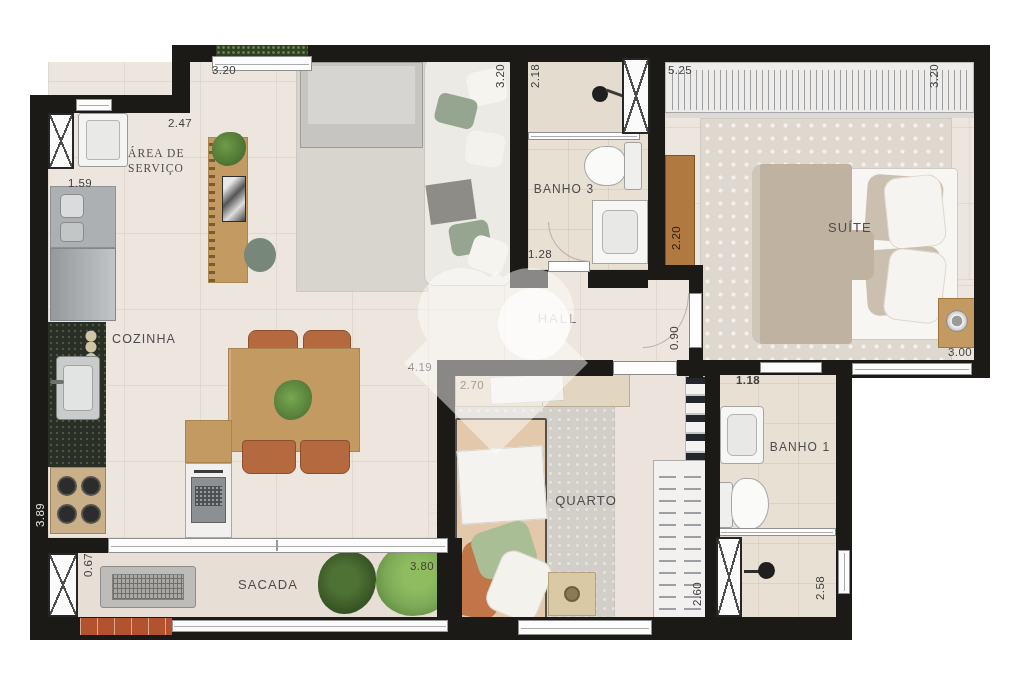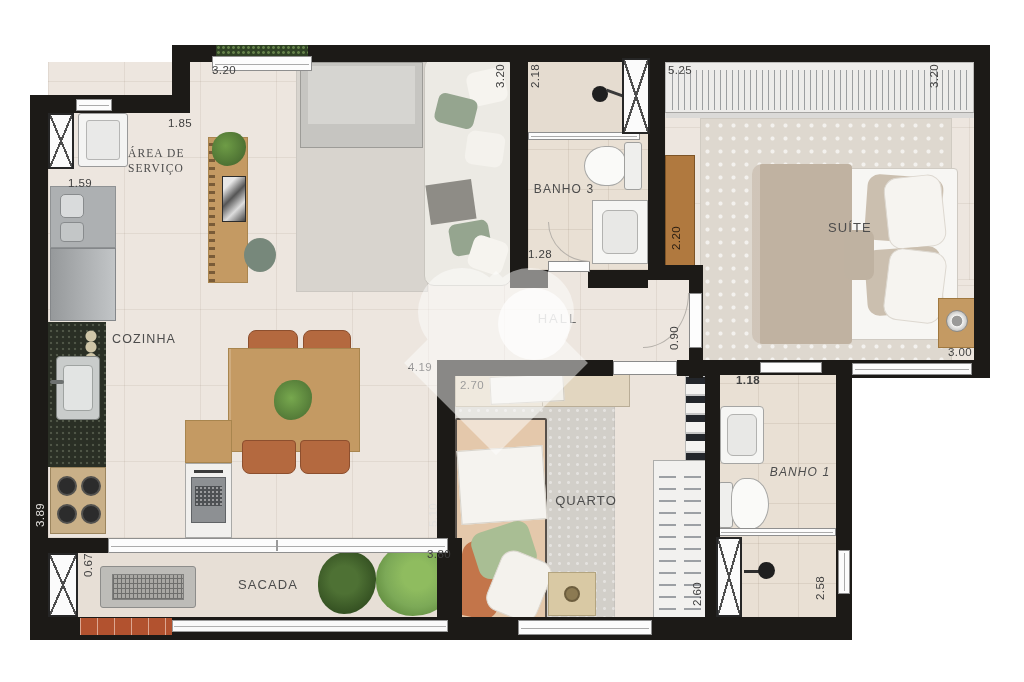--- a/index.html
+++ b/index.html
@@ -196,40 +196,40 @@
   <div class="a leaf" style="left:613px;top:361px;width:64px;height:14px;"></div>
   <div class="a leaf" style="left:760px;top:362px;width:62px;height:11px;"></div>
 
   <div class="a rm" style="left:128px;top:146px;width:70px;font-size:11.5px;text-align:left;font-family:Liberation Serif, serif;">ÁREA DE
 SERVIÇO</div>
   <div class="a rm" style="left:104px;top:331px;width:80px;">COZINHA</div>
   <div class="a rm" style="left:528px;top:311px;width:60px;font-size:13px;letter-spacing:2px;color:#6b6b6b;">HALL</div>
   <div class="a rm" style="left:524px;top:182px;width:80px;font-size:12px;">BANHO 3</div>
   <div class="a rm" style="left:818px;top:220px;width:64px;font-size:13px;">SUÍTE</div>
   <div class="a rm" style="left:548px;top:493px;width:76px;font-size:13px;">QUARTO</div>
-  <div class="a rm" style="left:760px;top:465px;width:80px;font-size:12px;font-style:italic;">BANHO 1</div>
+  <div class="a rm" style="left:760px;top:440px;width:80px;font-size:12px;">BANHO 1</div>
   <div class="a rm" style="left:228px;top:577px;width:80px;font-size:13px;">SACADA</div>
 
   <div class="a dm" style="left:212px;top:64px;">3.20</div>
-  <div class="a dm" style="left:168px;top:117px;">1.85</div>
+  <div class="a dm" style="left:168px;top:117px;">2.47</div>
   <div class="a dm" style="left:68px;top:177px;">1.59</div>
   <div class="a dm v" style="left:494px;top:64px;">3.20</div>
   <div class="a dm v" style="left:529px;top:64px;">2.18</div>
   <div class="a dm" style="left:668px;top:64px;">5.25</div>
   <div class="a dm v" style="left:928px;top:64px;">3.20</div>
   <div class="a dm" style="left:528px;top:248px;">1.28</div>
   <div class="a dm v" style="left:670px;top:226px;color:#2e2013;">2.20</div>
   <div class="a dm v" style="left:668px;top:326px;">0.90</div>
   <div class="a dm" style="left:408px;top:361px;">4.19</div>
   <div class="a dm" style="left:460px;top:379px;">2.70</div>
   <div class="a dm" style="left:736px;top:374px;font-weight:bold;">1.18</div>
   <div class="a dm" style="left:948px;top:346px;">3.00</div>
   <div class="a dm v w" style="left:427px;top:503px;">5.10</div>
   <div class="a dm v w" style="left:34px;top:503px;">3.89</div>
-  <div class="a dm" style="left:410px;top:548px;margin-left:17px;">3.80</div>
+  <div class="a dm" style="left:410px;top:560px;">3.80</div>
   <div class="a dm v" style="left:82px;top:553px;">0.67</div>
   <div class="a dm v" style="left:691px;top:582px;">2.60</div>
   <div class="a dm v" style="left:814px;top:576px;">2.58</div>
 
   <div class="a" style="left:400px;top:258px;width:220px;height:185px;opacity:.48;pointer-events:none;">
     <div style="position:absolute;left:18px;top:10px;width:88px;height:88px;border-radius:50%;background:#fff;"></div>
     <div style="position:absolute;left:86px;top:10px;width:88px;height:88px;border-radius:50%;background:#fff;"></div>
     <div style="position:absolute;left:31px;top:40px;width:130px;height:130px;background:#fff;transform:rotate(45deg);"></div>
   </div>
   <div class="a" style="left:498px;top:288px;width:72px;height:72px;border-radius:50%;background:rgba(255,255,255,.68);pointer-events:none;"></div>

